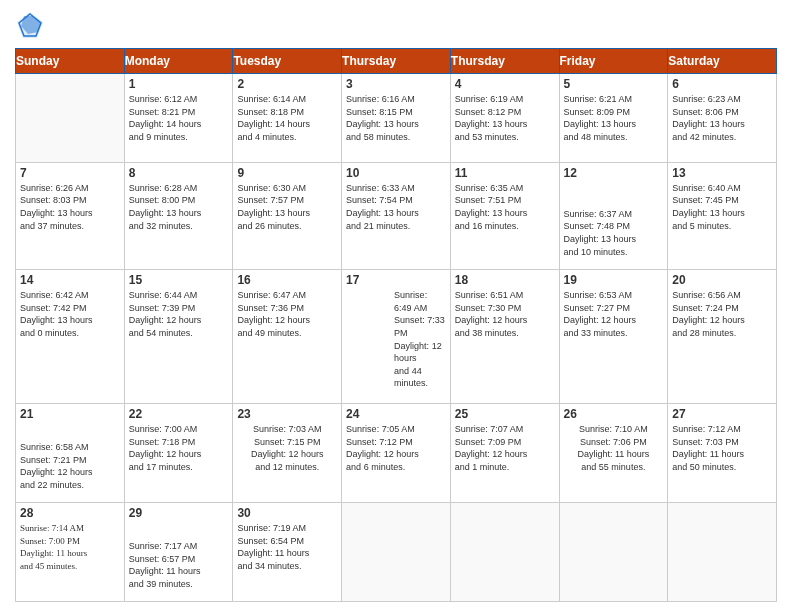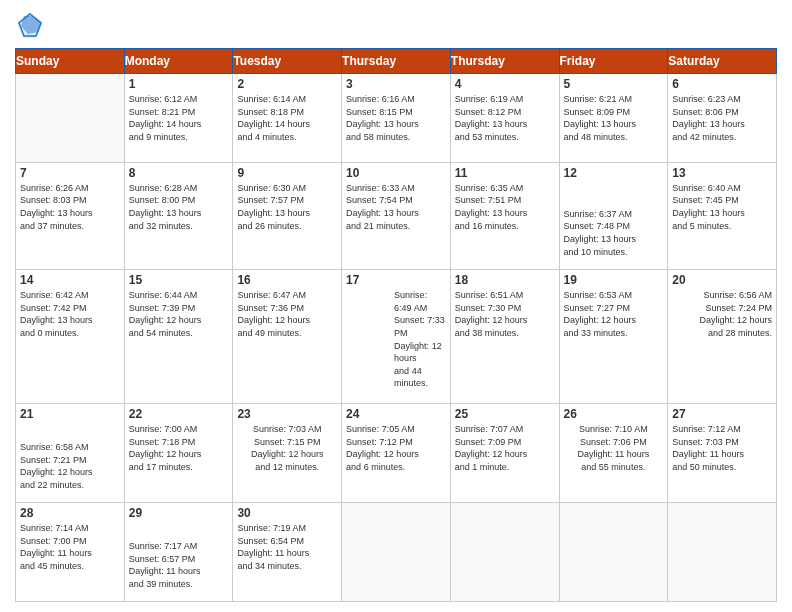--- a/index.html
+++ b/index.html
@@ -268,21 +268,21 @@
           </td>
           <td>
             <div class="day-num">19</div>
             <div class="day-info" style="white-space: pre-line;">Sunrise: 6:53 AM
 Sunset: 7:27 PM
 Daylight: 12 hours
 and 33 minutes.</div>
           </td>
           <td>
             <div class="day-num">20</div>
-            <div class="day-info" style="white-space: pre-line; text-align: right;">Sunrise: 6:56 AM
+            <div class="day-info" style="white-space: pre-line;">Sunrise: 6:56 AM
 Sunset: 7:24 PM
 Daylight: 12 hours
 and 28 minutes.</div>
           </td>
         </tr>
         <tr>
           <td>
             <div class="day-num">21</div>
             <div class="day-info" style="white-space: pre-line; margin-top: 20px;">Sunrise: 6:58 AM
 Sunset: 7:21 PM
@@ -328,21 +328,21 @@
             <div class="day-num">27</div>
             <div class="day-info" style="white-space: pre-line;">Sunrise: 7:12 AM
 Sunset: 7:03 PM
 Daylight: 11 hours
 and 50 minutes.</div>
           </td>
         </tr>
         <tr>
           <td>
             <div class="day-num">28</div>
-            <div class="day-info" style="white-space: pre-line;">Sunrise: 7:14 AM
+            <div class="day-info" style="white-space: pre-line; font-family: Liberation Serif, serif;">Sunrise: 7:14 AM
 Sunset: 7:00 PM
 Daylight: 11 hours
 and 45 minutes.</div>
           </td>
           <td>
             <div class="day-num">29</div>
             <div class="day-info" style="white-space: pre-line; margin-top: 20px;">Sunrise: 7:17 AM
 Sunset: 6:57 PM
 Daylight: 11 hours
 and 39 minutes.</div>

